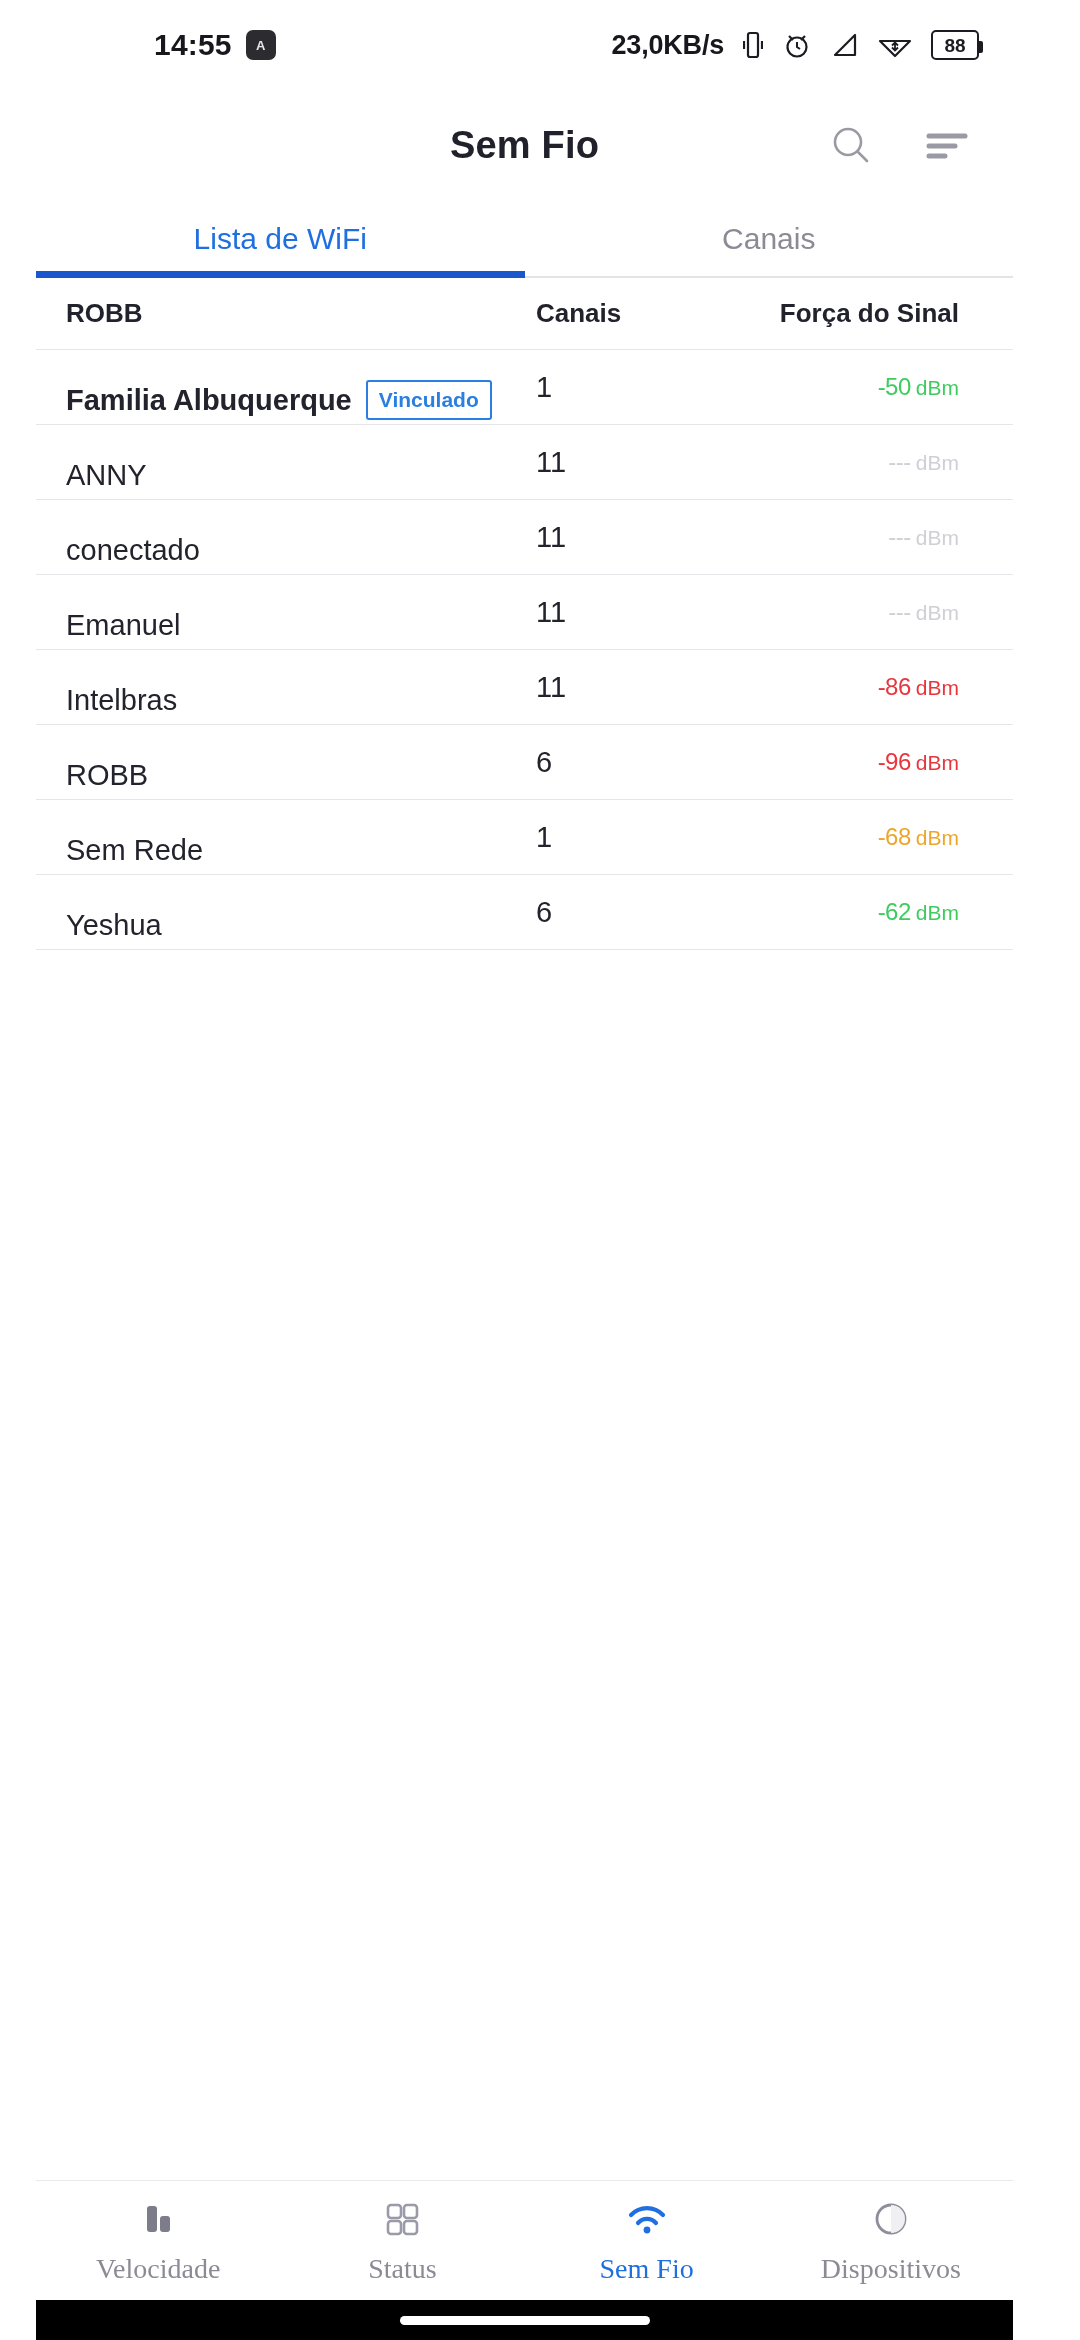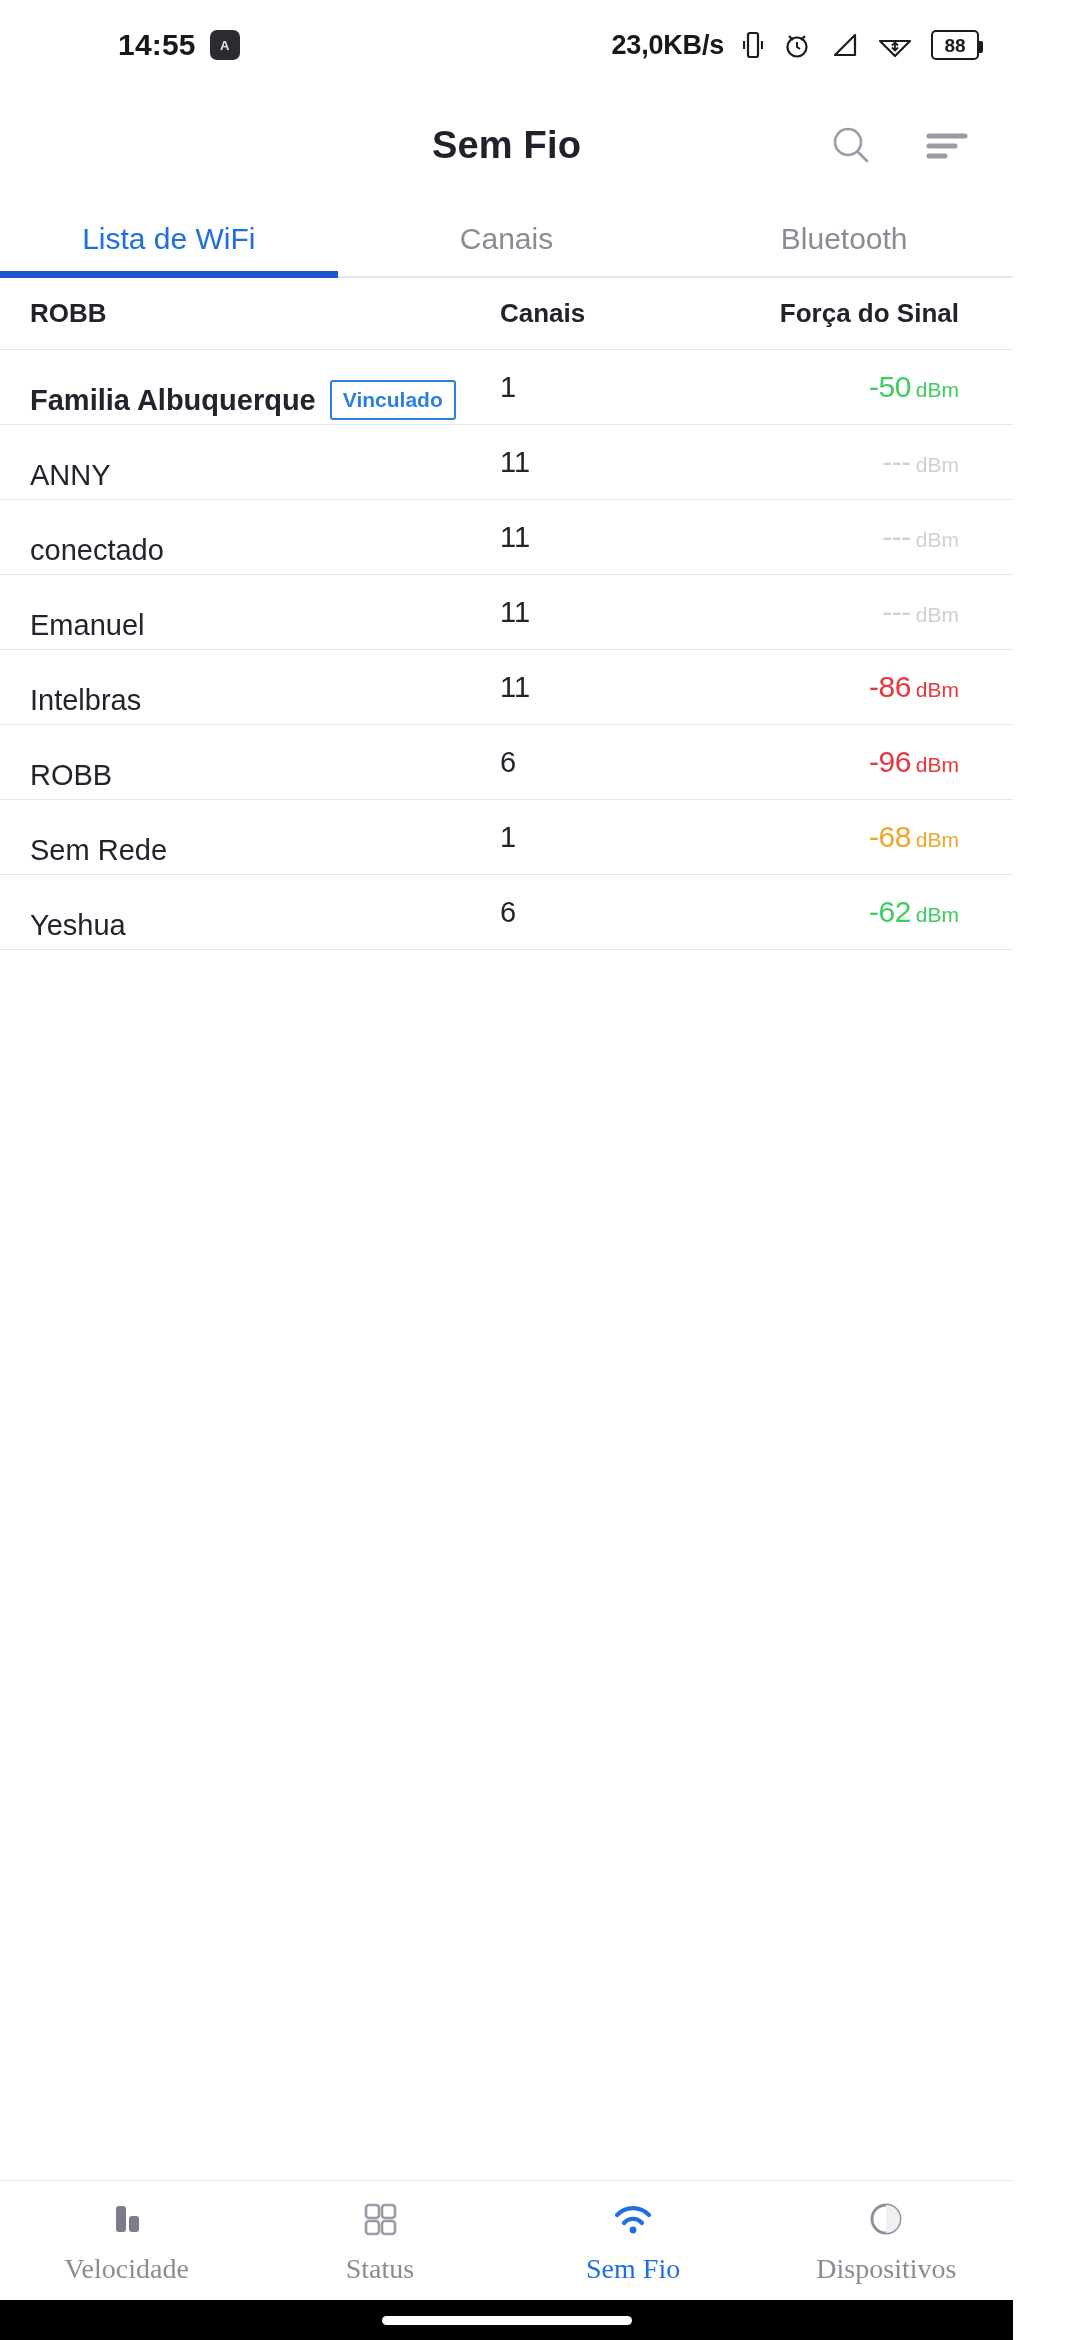--- a/index.html
+++ b/index.html
@@ -3,21 +3,21 @@
 <meta charset="utf-8">
 <style>
   * { margin:0; padding:0; box-sizing:border-box; }
   html, body {
     width:1080px; height:2340px;
     background:#ffffff;
     font-family:"Liberation Sans", sans-serif;
     -webkit-font-smoothing:antialiased;
     overflow:hidden;
   }
-  .phone { position:relative; width:1013px; height:2340px; background:#fff; display:flex; flex-direction:column; }
+  .phone { position:relative; width:1013px; height:2340px; background:#fff; display:flex; flex-direction:column;padding-left:36px; }
 
   
   .statusbar {
     height:90px; flex:0 0 90px;
     display:flex; align-items:center; justify-content:space-between;
     padding:0 34px 0 118px;
     color:#1b1b22;
   }
   .sb-left { display:flex; align-items:center; gap:14px; }
   .sb-time { font-size:30px; font-weight:700; letter-spacing:.2px; color:#17171d; }
@@ -86,21 +86,21 @@
   .cell-ssid.bold { font-weight:700; }
   .badge {
     border:2px solid #2a7fe0; border-radius:3px; color:#2a7fe0;
     font-size:21px; line-height:1; padding:7px 11px 8px; white-space:nowrap;
   }
   .cell-chan { flex:0 0 230px; font-size:29px; color:#23232d; }
   .cell-sig {
     flex:1; text-align:right; padding-right:24px; white-space:nowrap;
     display:flex; align-items:baseline; justify-content:flex-end; gap:5px;
   }
-  .sig-val { font-size:30px; font-weight:500; letter-spacing:-.5px; }
+  .sig-val { font-size:24px; font-weight:500; letter-spacing:-.5px; }
   .sig-unit { font-size:21px; }
   .sig-good { color:#3ecc5f; }
   .sig-mid  { color:#eda62a; }
   .sig-bad  { color:#e8363d; }
   .sig-none { color:#cfcfd6; }
 
   .filler { flex:1; background:#fff; }
 
   
   .bottomnav {
@@ -185,23 +185,20 @@
     </div>
   </div>
 
   <div class="tabs">
     <div class="tab active">
       <span>Lista de WiFi</span>
     </div>
     <div class="tab">
       <span>Canais</span>
     </div>
-    <div class="tab">
-      <span>Bluetooth</span>
-    </div>
   </div>
 
   <div class="table">
     <div class="thead">
       <div class="th col-ssid">ROBB</div>
       <div class="th col-chan">Canais</div>
       <div class="th col-sig">Força do Sinal</div>
     </div>
 
     <div class="row">

